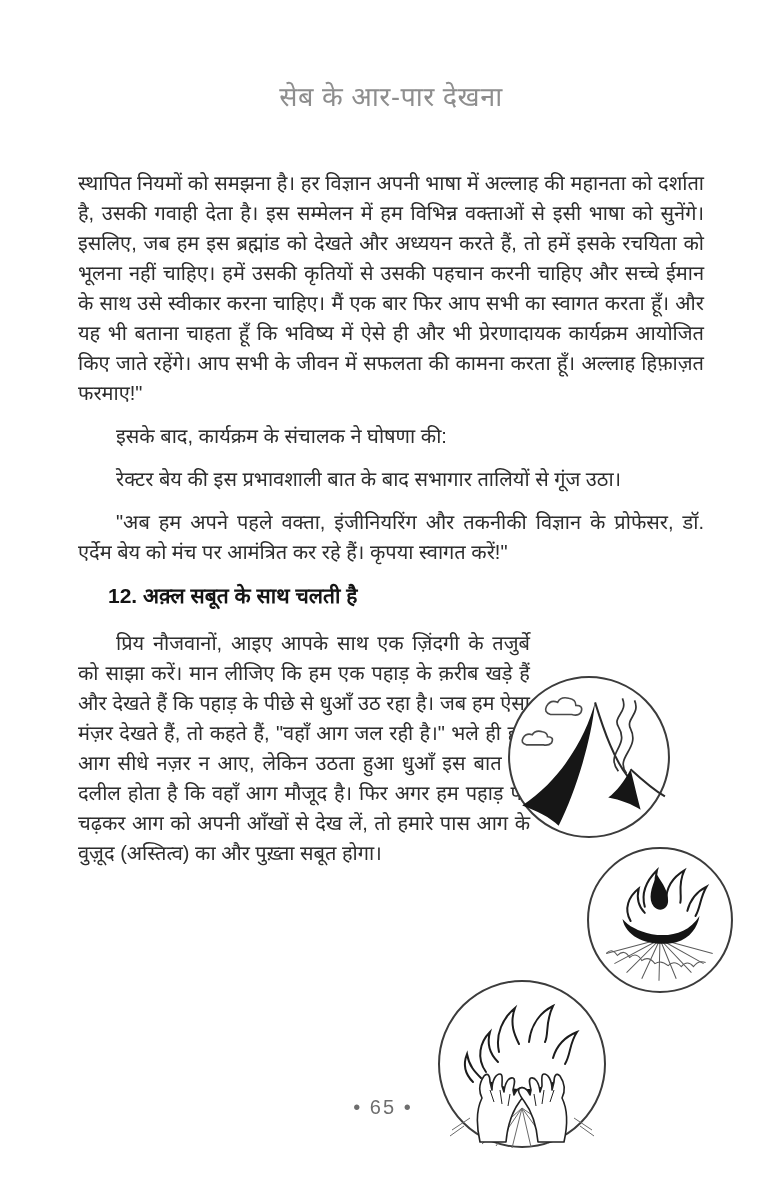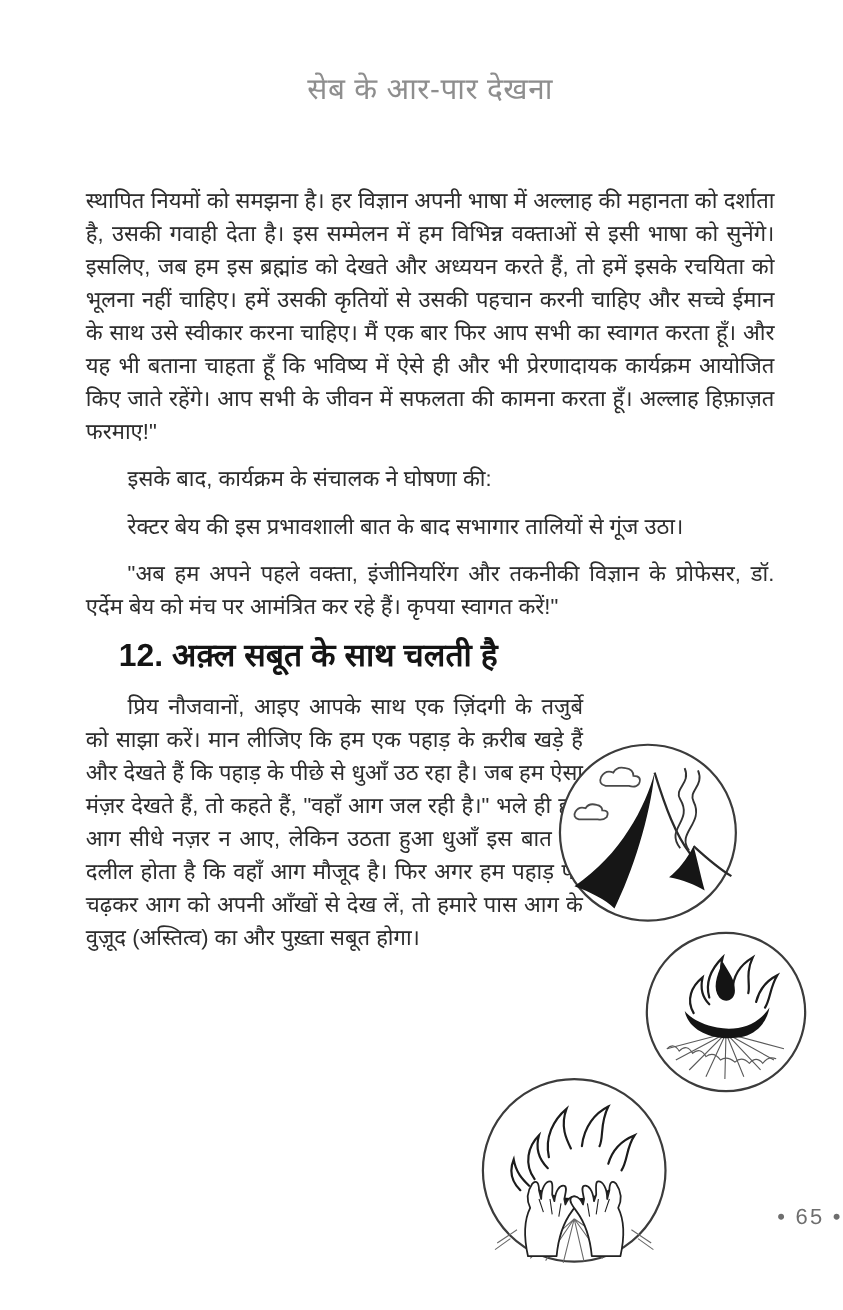--- a/index.html
+++ b/index.html
@@ -10,21 +10,21 @@
   .page {
     position: relative;
     width: 766px;
     height: 1191px;
     background: #ffffff;
     font-family: "Liberation Sans", sans-serif;
     overflow: hidden;
   }
   .running-header {
     position: absolute;
-    top: 64px;
+    top: 80px;
     left: 78px;
     width: 626px;
     text-align: center;
     font-size: 27px;
     line-height: 34px;
     color: #8e8e8e;
     letter-spacing: 0.5px;
   }
   .text-block {
     position: absolute;
@@ -32,38 +32,38 @@
     left: 78px;
     width: 626px;
     color: #2d2d2d;
     font-size: 20px;
     line-height: 30px;
     text-align: justify;
   }
   .para { margin: 0 0 13px 0; }
   .para.indent { text-indent: 38px; }
   .section-heading {
-    font-size: 29px;
+    font-size: 21px;
     font-weight: bold;
     color: #141414;
     margin: 12px 0 16px 30px;
     line-height: 32px;
   }
   .para.beside-art-1 { width: 452px; }
   .para.beside-art-2 { width: 352px; }
   .illus { position: absolute; }
   .illus.mountain { left: 506px; top: 674px; width: 166px; height: 166px; }
   .illus.fire     { left: 586px; top: 846px; width: 148px; height: 148px; }
   .illus.hands    { left: 436px; top: 978px; width: 172px; height: 172px; }
   .page-number {
     position: absolute;
     top: 1096px;
     left: 0;
     width: 766px;
-    text-align: right;
+    text-align: center;
     font-size: 20px;
     color: #6e6e6e;
     letter-spacing: 2px;
   }
 </style>
 </head>
 <body>
 
 <div class="page">
 

